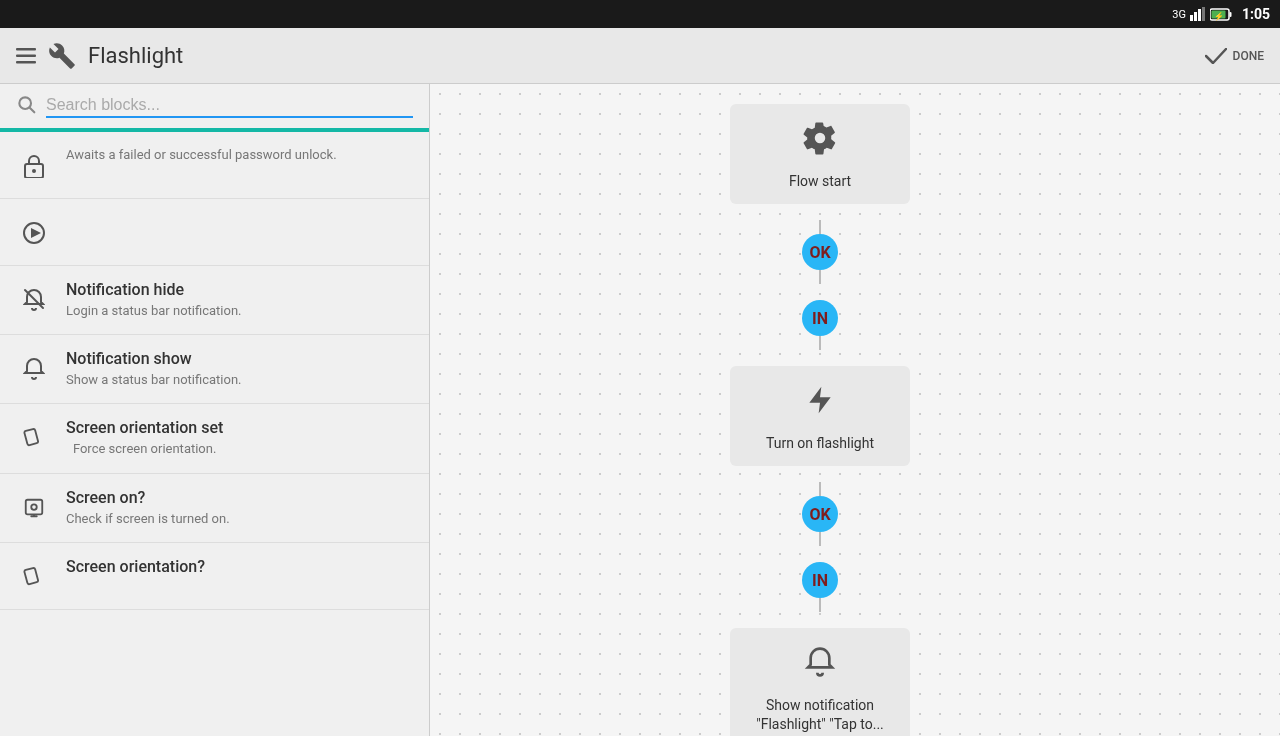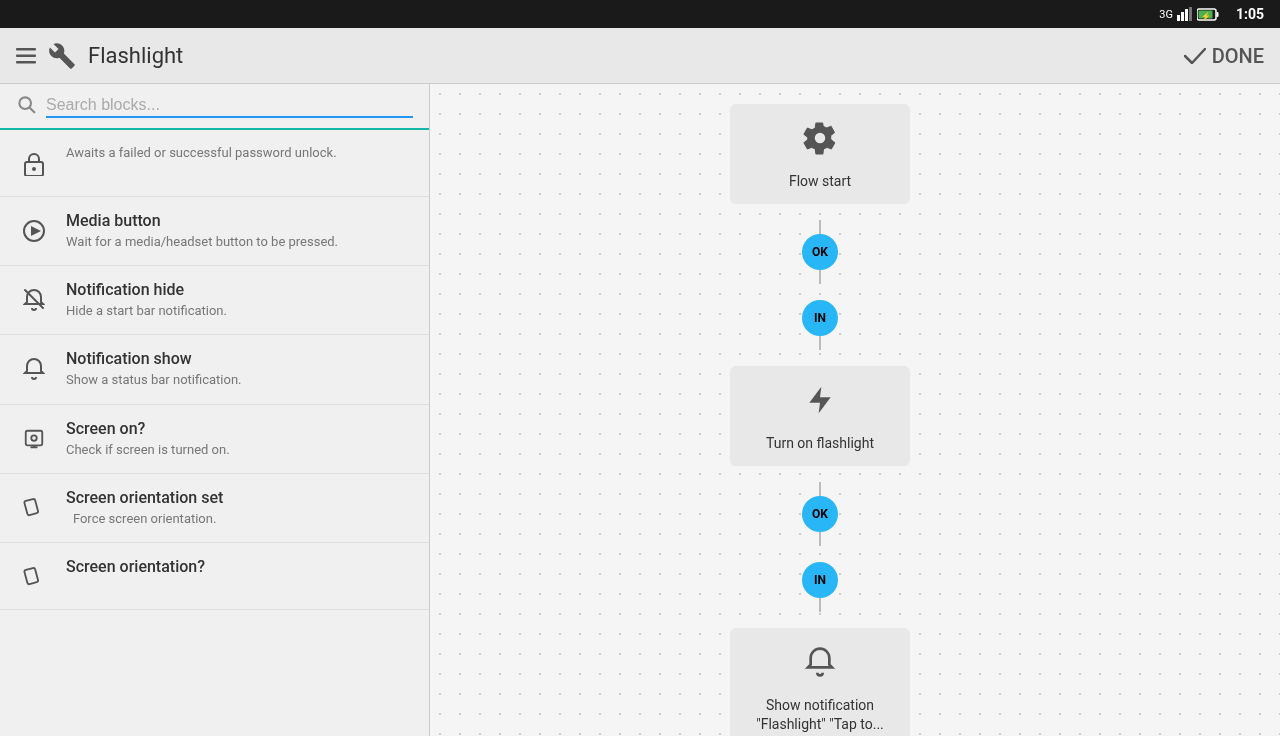--- a/index.html
+++ b/index.html
@@ -5,35 +5,35 @@
     * { box-sizing: border-box; margin: 0; padding: 0; }
     body { font-family: 'Roboto', Arial, sans-serif; background: #e8e8e8; width: 1280px; height: 736px; overflow: hidden; }
 
     
     .status-bar {
       height: 28px;
       background: #1a1a1a;
       display: flex;
       align-items: center;
       justify-content: flex-end;
-      padding: 0 16px;
+      padding: 0 10px;
       gap: 6px;
     }
     .status-bar-icons {
       display: flex;
       align-items: center;
       gap: 4px;
       color: white;
       font-size: 12px;
     }
     .status-time {
       color: white;
       font-size: 14px;
       font-weight: bold;
-      margin-left: 13px;
+      margin-left: 6px;
     }
 
     
     .header {
       height: 56px;
       background: #e8e8e8;
       display: flex;
       align-items: center;
       justify-content: space-between;
       padding: 0 16px;
@@ -47,21 +47,21 @@
     .header-title {
       font-size: 22px;
       font-weight: 400;
       color: #333;
     }
     .header-done {
       display: flex;
       align-items: center;
       gap: 6px;
       color: #555;
-      font-size: 20px;
+      font-size: 12px;
       font-weight: 500;
       cursor: pointer;
     }
 
     
     .main-layout {
       display: flex;
       height: calc(736px - 28px - 56px);
     }
 
@@ -73,21 +73,21 @@
       display: flex;
       flex-direction: column;
       overflow: hidden;
     }
 
     .search-bar {
       display: flex;
       align-items: center;
       padding: 10px 16px;
       background: #f0f0f0;
-      border-bottom: 2px solid #14b8a6;
+      border-bottom: 4px solid #14b8a6;
     }
     .search-icon-wrap {
       margin-right: 10px;
       color: #888;
       font-size: 18px;
     }
     .search-input {
       flex: 1;
       border: none;
       border-bottom: 2px solid #2196F3;
@@ -196,22 +196,22 @@
     }
 
     .connector-badge {
       width: 36px;
       height: 36px;
       border-radius: 50%;
       background: #29b6f6;
       display: flex;
       align-items: center;
       justify-content: center;
-      color: #000000;
-      font-size: 12px;
+      color: #7f1d1d;
+      font-size: 16px;
       font-weight: bold;
       z-index: 1;
     }
   </style>
 </head>
 <body>
 
 <div class="status-bar">
   <div class="status-bar-icons">
     <span style="color:white;font-size:11px;">3G</span>
@@ -280,50 +280,58 @@
         </div>
       </div>
 
       <div class="sidebar-item">
         <div class="sidebar-item-icon">
           <svg width="22" height="22" viewBox="0 0 22 22">
             <circle cx="11" cy="11" r="10" fill="none" stroke="#555" stroke-width="2"></circle>
             <polygon points="8,6 18,11 8,16" fill="#555"></polygon>
           </svg>
         </div>
-        <div class="sidebar-item-content">
-          <div class="sidebar-item-title">Media button</div>
-          <div class="sidebar-item-desc">Wait for a media/headset button to be pressed.</div>
-        </div>
       </div>
 
       <div class="sidebar-item">
         <div class="sidebar-item-icon">
           <svg width="22" height="24" viewBox="0 0 22 24">
             <path d="M11 2a7 7 0 0 1 7 7v5l2 2H2l2-2V9a7 7 0 0 1 7-7z" fill="none" stroke="#555" stroke-width="2"></path>
             <path d="M9 20a2 2 0 0 0 4 0" fill="none" stroke="#555" stroke-width="2"></path>
             <line x1="2" y1="2" x2="20" y2="20" stroke="#555" stroke-width="2" stroke-linecap="round"></line>
           </svg>
         </div>
         <div class="sidebar-item-content">
           <div class="sidebar-item-title">Notification hide</div>
-          <div class="sidebar-item-desc">Hide a start bar notification.</div>
+          <div class="sidebar-item-desc">Login a status bar notification.</div>
         </div>
       </div>
 
       <div class="sidebar-item">
         <div class="sidebar-item-icon">
           <svg width="22" height="24" viewBox="0 0 22 24">
             <path d="M11 2a7 7 0 0 1 7 7v5l2 2H2l2-2V9a7 7 0 0 1 7-7z" fill="none" stroke="#555" stroke-width="2"></path>
             <path d="M9 20a2 2 0 0 0 4 0" fill="none" stroke="#555" stroke-width="2"></path>
           </svg>
         </div>
         <div class="sidebar-item-content">
           <div class="sidebar-item-title">Notification show</div>
           <div class="sidebar-item-desc">Show a status bar notification.</div>
+        </div>
+      </div>
+
+      <div class="sidebar-item">
+        <div class="sidebar-item-icon">
+          <svg width="22" height="22" viewBox="0 0 24 24">
+            <rect x="3" y="3" width="12" height="16" rx="2" fill="none" stroke="#555" stroke-width="2" transform="rotate(-15 9 11)"></rect>
+          </svg>
+        </div>
+        <div class="sidebar-item-content">
+          <div class="sidebar-item-title">Screen orientation set</div>
+          <div class="sidebar-item-desc">Force screen orientation.</div>
         </div>
       </div>
 
       <div class="sidebar-item">
         <div class="sidebar-item-icon">
           <svg width="22" height="24" viewBox="0 0 24 24">
             <rect x="3" y="3" width="18" height="16" rx="2" fill="none" stroke="#555" stroke-width="2"></rect>
             <line x1="9" y1="21" x2="15" y2="21" stroke="#555" stroke-width="2" stroke-linecap="round"></line>
             <line x1="12" y1="19" x2="12" y2="21" stroke="#555" stroke-width="2"></line>
             <circle cx="12" cy="11" r="3" fill="none" stroke="#555" stroke-width="2"></circle>
@@ -335,32 +343,20 @@
         </div>
       </div>
 
       <div class="sidebar-item">
         <div class="sidebar-item-icon">
           <svg width="22" height="22" viewBox="0 0 24 24">
             <rect x="3" y="3" width="12" height="16" rx="2" fill="none" stroke="#555" stroke-width="2" transform="rotate(-15 9 11)"></rect>
           </svg>
         </div>
         <div class="sidebar-item-content">
-          <div class="sidebar-item-title">Screen orientation set</div>
-          <div class="sidebar-item-desc">Force screen orientation.</div>
-        </div>
-      </div>
-
-      <div class="sidebar-item">
-        <div class="sidebar-item-icon">
-          <svg width="22" height="22" viewBox="0 0 24 24">
-            <rect x="3" y="3" width="12" height="16" rx="2" fill="none" stroke="#555" stroke-width="2" transform="rotate(-15 9 11)"></rect>
-          </svg>
-        </div>
-        <div class="sidebar-item-content">
           <div class="sidebar-item-title">Screen orientation?</div>
           <div class="sidebar-item-desc"></div>
         </div>
       </div>
 
     </div>
   </div>
 
   <div class="canvas-area">
 

